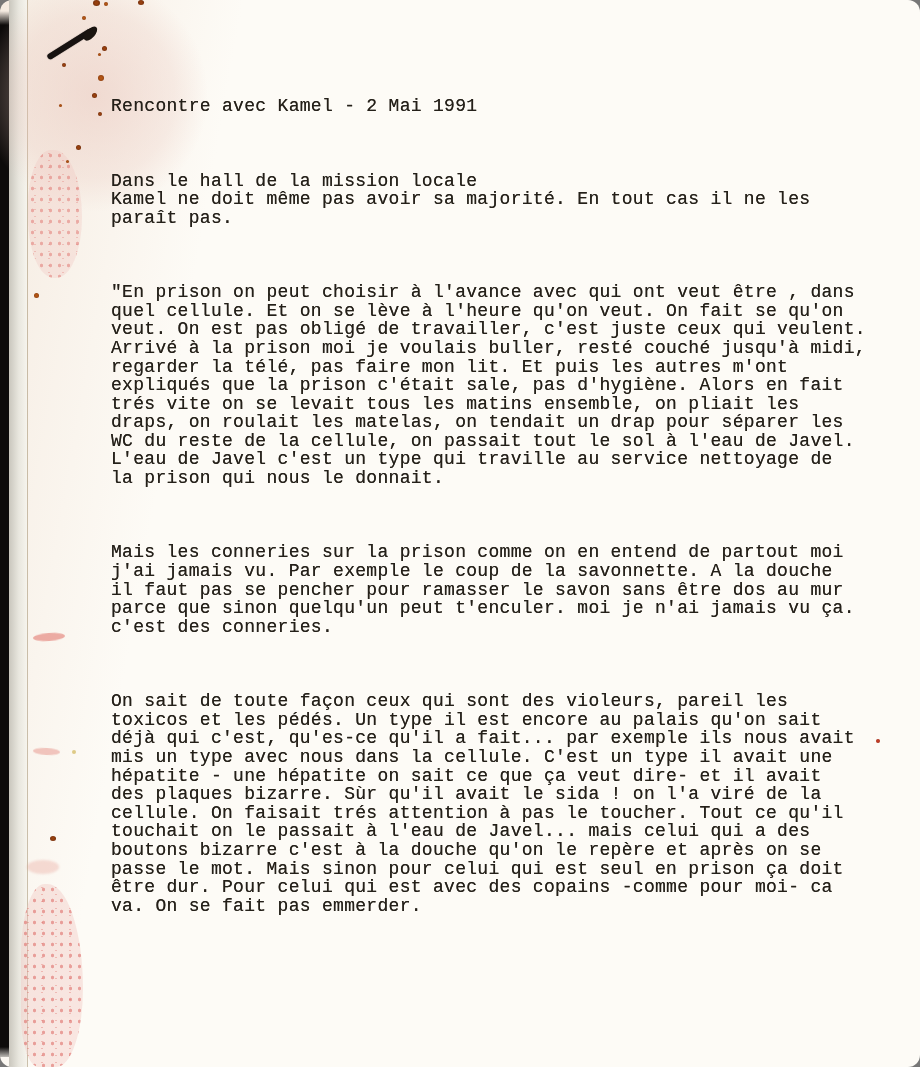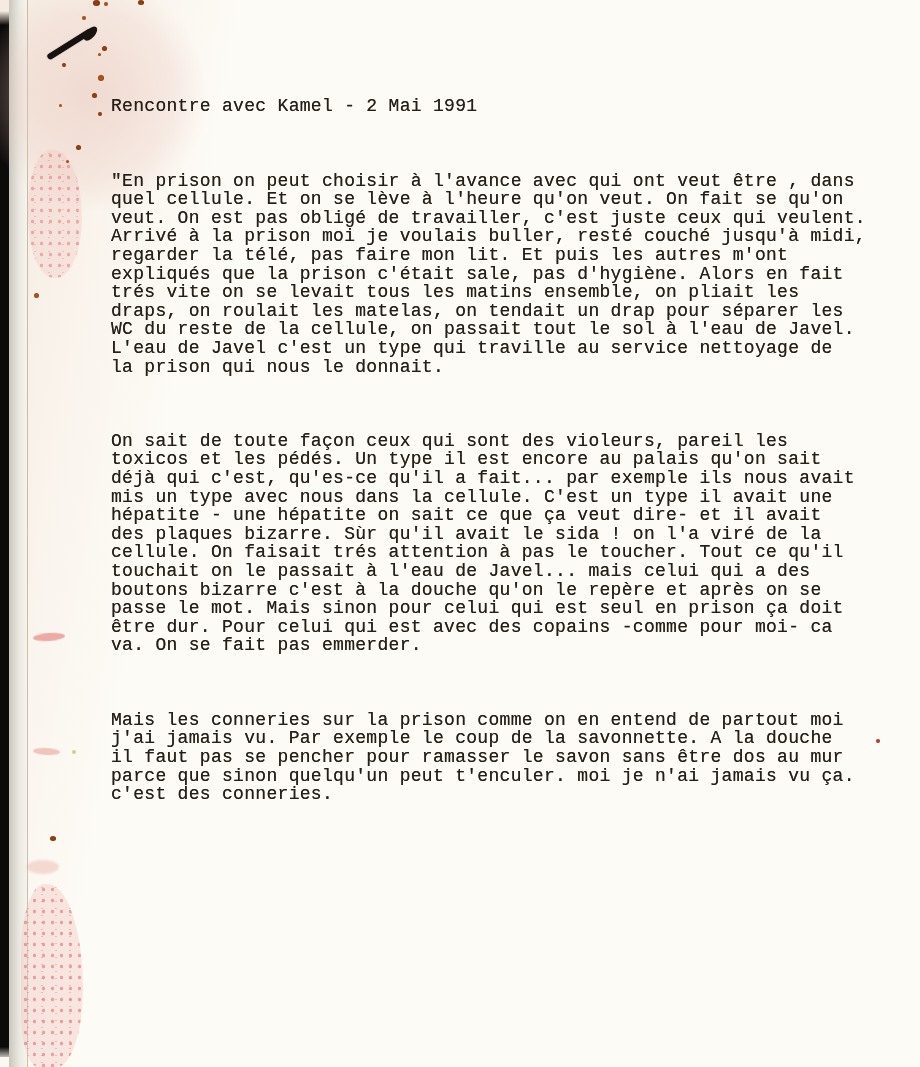--- a/index.html
+++ b/index.html
@@ -5,20 +5,21 @@
   html,body { margin:0; padding:0; background:#777; }
   .page {
     position:relative;
     width:920px; height:1067px;
     margin:0 auto;
     background:
       linear-gradient(100deg, rgba(244,233,222,0.9) 0%, rgba(253,251,246,0.6) 22%, rgba(255,254,251,0) 45%),
       #fdfbf6;
     overflow:hidden;
     font-family:"Liberation Mono","DejaVu Sans Mono",monospace;
+    border-radius:12px;
   }
 
   
   .scanner-edge {
     position:absolute; left:0; top:11px; width:9px; height:1046px;
     background:linear-gradient(to bottom, rgba(10,9,8,0) 0, #0d0b0a 14px, #0d0b0a calc(100% - 10px), rgba(10,9,8,0.25) 100%);
   }
   
   .paper-edge {
     position:absolute; left:9px; top:0; width:18px; height:100%;
@@ -114,44 +115,47 @@
   <div class="rust rust-a" style="left:98px; top:112px;width:4px;height:4px;"></div>
   <div class="rust rust-a" style="left:76px; top:145px;width:5px;height:5px;"></div>
   <div class="rust rust-b" style="left:66px; top:160px;width:3px;height:3px;"></div>
   <div class="rust rust-b" style="left:34px; top:293px;width:5px;height:5px;"></div>
   <div class="rust rust-a" style="left:50px; top:836px;width:6px;height:5px;"></div>
   <div class="rust rust-red" style="left:876px;top:739px;width:4px;height:4px;"></div>
   <div class="dot-yellow" style="left:72px; top:750px;width:4px;height:4px;"></div>
 
   <div class="textblock">
     <h1 class="title">Rencontre avec Kamel - 2 Mai 1991</h1>
+    <p>Dans le hall de la mission locale
+Kamel ne doit même pas avoir sa majorité. En tout cas il ne les
+paraît pas.</p>
     <p>"En prison on peut choisir à l'avance avec qui ont veut être , dans
 quel cellule. Et on se lève à l'heure qu'on veut. On fait se qu'on
 veut. On est pas obligé de travailler, c'est juste ceux qui veulent.
 Arrivé à la prison moi je voulais buller, resté couché jusqu'à midi,
 regarder la télé, pas faire mon lit. Et puis les autres m'ont
 expliqués que la prison c'était sale, pas d'hygiène. Alors en fait
 trés vite on se levait tous les matins ensemble, on pliait les
 draps, on roulait les matelas, on tendait un drap pour séparer les
 WC du reste de la cellule, on passait tout le sol à l'eau de Javel.
 L'eau de Javel c'est un type qui traville au service nettoyage de
 la prison qui nous le donnait.</p>
+    <p>Mais les conneries sur la prison comme on en entend de partout moi
+j'ai jamais vu. Par exemple le coup de la savonnette. A la douche
+il faut pas se pencher pour ramasser le savon sans être dos au mur
+parce que sinon quelqu'un peut t'enculer. moi je n'ai jamais vu ça.
+c'est des conneries.</p>
     <p>On sait de toute façon ceux qui sont des violeurs, pareil les
 toxicos et les pédés. Un type il est encore au palais qu'on sait
 déjà qui c'est, qu'es-ce qu'il a fait... par exemple ils nous avait
 mis un type avec nous dans la cellule. C'est un type il avait une
 hépatite - une hépatite on sait ce que ça veut dire- et il avait
 des plaques bizarre. Sùr qu'il avait le sida ! on l'a viré de la
 cellule. On faisait trés attention à pas le toucher. Tout ce qu'il
 touchait on le passait à l'eau de Javel... mais celui qui a des
 boutons bizarre c'est à la douche qu'on le repère et après on se
 passe le mot. Mais sinon pour celui qui est seul en prison ça doit
 être dur. Pour celui qui est avec des copains -comme pour moi- ca
 va. On se fait pas emmerder.</p>
-    <p>Mais les conneries sur la prison comme on en entend de partout moi
-j'ai jamais vu. Par exemple le coup de la savonnette. A la douche
-il faut pas se pencher pour ramasser le savon sans être dos au mur
-parce que sinon quelqu'un peut t'enculer. moi je n'ai jamais vu ça.
-c'est des conneries.</p>
     
   </div>
 
 </div>
 
 </body></html>

